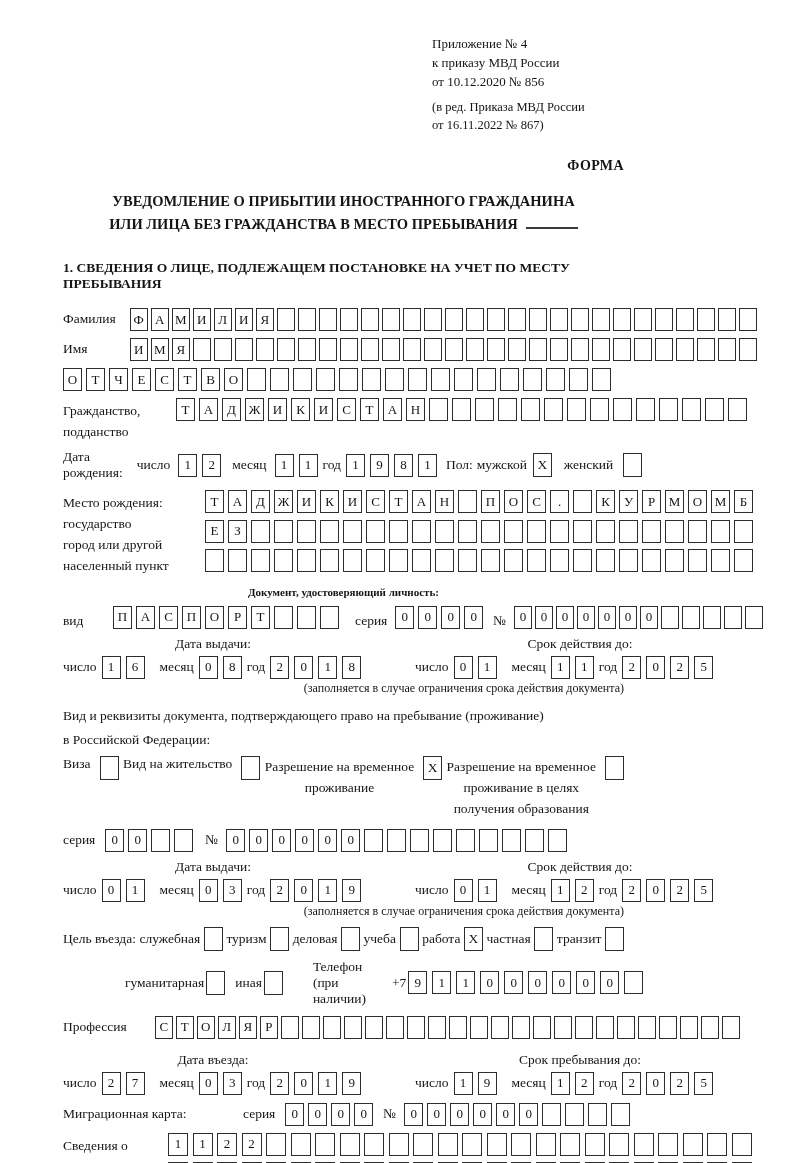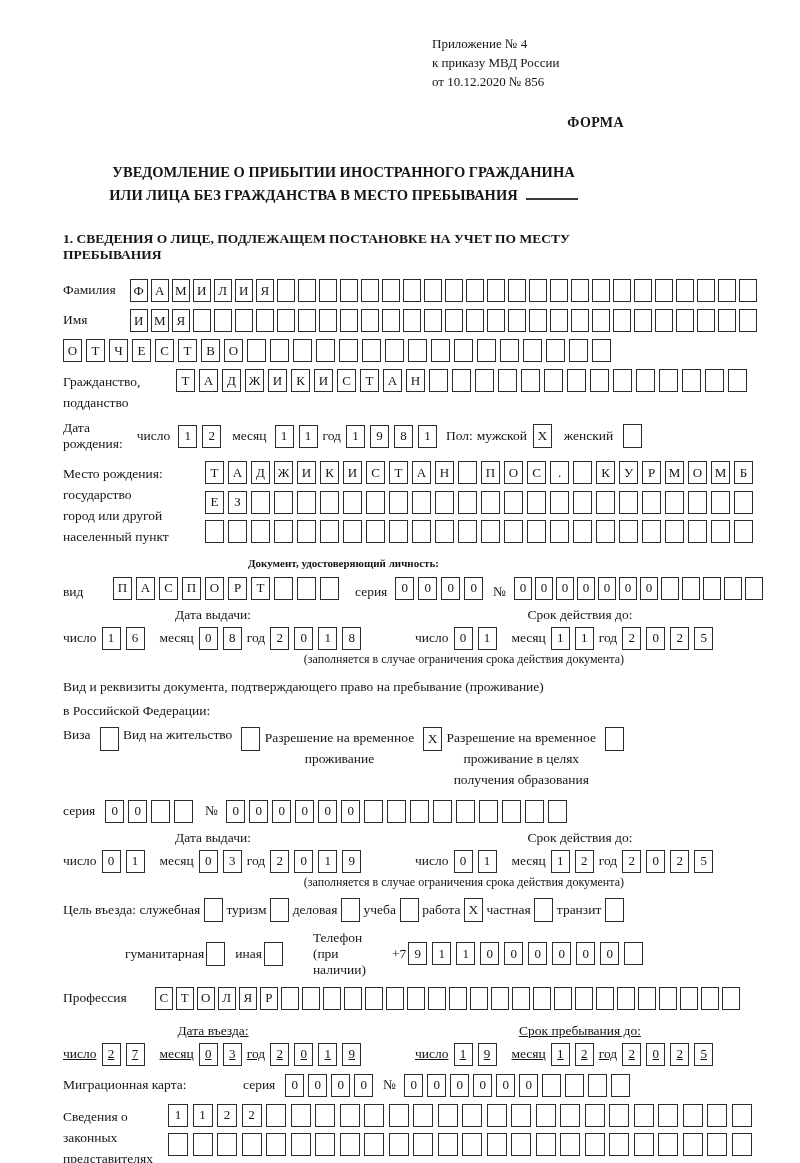--- a/index.html
+++ b/index.html
@@ -2,21 +2,21 @@
 <html><head>
 <meta charset="utf-8">
 <style>
   html,body{margin:0;padding:0;background:#fff;}
   body{width:800px;height:1163px;overflow:hidden;font-family:"Liberation Serif",serif;color:#151515;font-size:13.5px;}
   .page{box-sizing:border-box;width:664px;height:1163px;padding:34px 40px 0 63px;}
   
   .hdr{margin-left:auto;width:192px;line-height:19px;font-size:13px;}
   .hdr .sub{margin-top:7px;font-size:12.5px;line-height:18px;}
   .forma{text-align:right;font-weight:bold;font-size:14px;margin-top:24px;letter-spacing:.4px;}
-  .title{text-align:center;font-weight:bold;font-size:14.5px;line-height:23px;margin-top:30px;}
+  .title{text-align:center;font-weight:bold;font-size:14.5px;line-height:23px;margin-top:16px;}
   .uline{display:inline-block;width:52px;border-bottom:2px solid #3a3a3a;height:13px;margin-left:8px;}
   .sect{font-weight:bold;font-size:13.5px;margin-top:24px;margin-bottom:16px;}
   
   .row{display:flex;align-items:flex-start;margin-bottom:7px;}
   .lbl{flex:none;padding-top:3px;}
   .lblblock{flex:none;line-height:21px;padding-top:2px;}
   .w67{width:67px;} .w113{width:113px;} .w142{width:142px;} .w50{width:50px;} .w92{width:92px;} .w105{width:105px;} .w180{width:180px;}
   .boxes{display:flex;flex-wrap:nowrap;}
   .box{flex:none;box-sizing:border-box;width:17px;height:23px;border:1.7px solid #2d2d2d;margin-right:3.5px;display:flex;align-items:center;justify-content:center;font-size:13px;background:#fff;}
   .bx14 .box{width:17.5px;margin-right:3.5px;}
@@ -46,20 +46,24 @@
 </style>
 </head>
 <body>
 
 <div class="page">
 
   <div class="hdr">
     <div>Приложение № 4</div>
     <div>к приказу МВД России</div>
     <div>от 10.12.2020 № 856</div>
+    <div class="sub">
+      <div>(в ред. Приказа МВД России</div>
+      <div>от 16.11.2022 № 867)</div>
+    </div>
   </div>
 
   <div class="forma">ФОРМА</div>
 
   <div class="title">
     <div>УВЕДОМЛЕНИЕ О ПРИБЫТИИ ИНОСТРАННОГО ГРАЖДАНИНА</div>
     <div><span>ИЛИ ЛИЦА БЕЗ ГРАЖДАНСТВА В МЕСТО ПРЕБЫВАНИЯ</span><span class="uline"></span></div>
   </div>
 
   <div class="sect">1. СВЕДЕНИЯ О ЛИЦЕ, ПОДЛЕЖАЩЕМ ПОСТАНОВКЕ НА УЧЕТ ПО МЕСТУ ПРЕБЫВАНИЯ</div>
@@ -575,21 +579,21 @@
         <span class="box"></span>
         <span class="box"></span>
         <span class="box"></span>
         <span class="box"></span>
         <span class="box"></span>
         <span class="box"></span>
         <span class="box"></span>
       </span>
   </div>
 
-  <div class="twocol" style="margin-top:13px;text-decoration:underline;">
+  <div class="twocol" style="margin-top:13px;">
     <div class="colL">
       <div class="subhead shL">Дата въезда:</div>
       <div class="dl">
         <span class="t">число</span>
         <span class="boxes dt">
             <span class="box">2</span>
             <span class="box">7</span>
           </span>
         <span class="t g">месяц</span>
         <span class="boxes dt">

